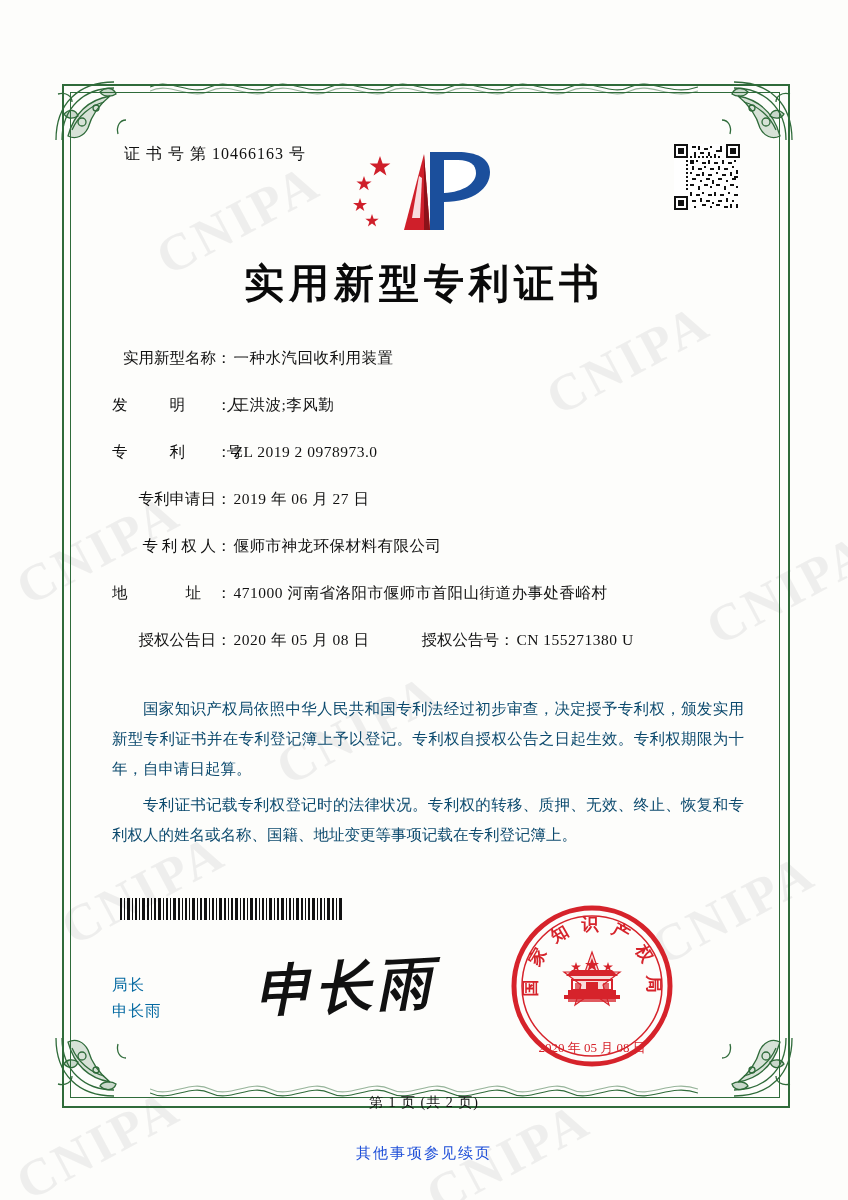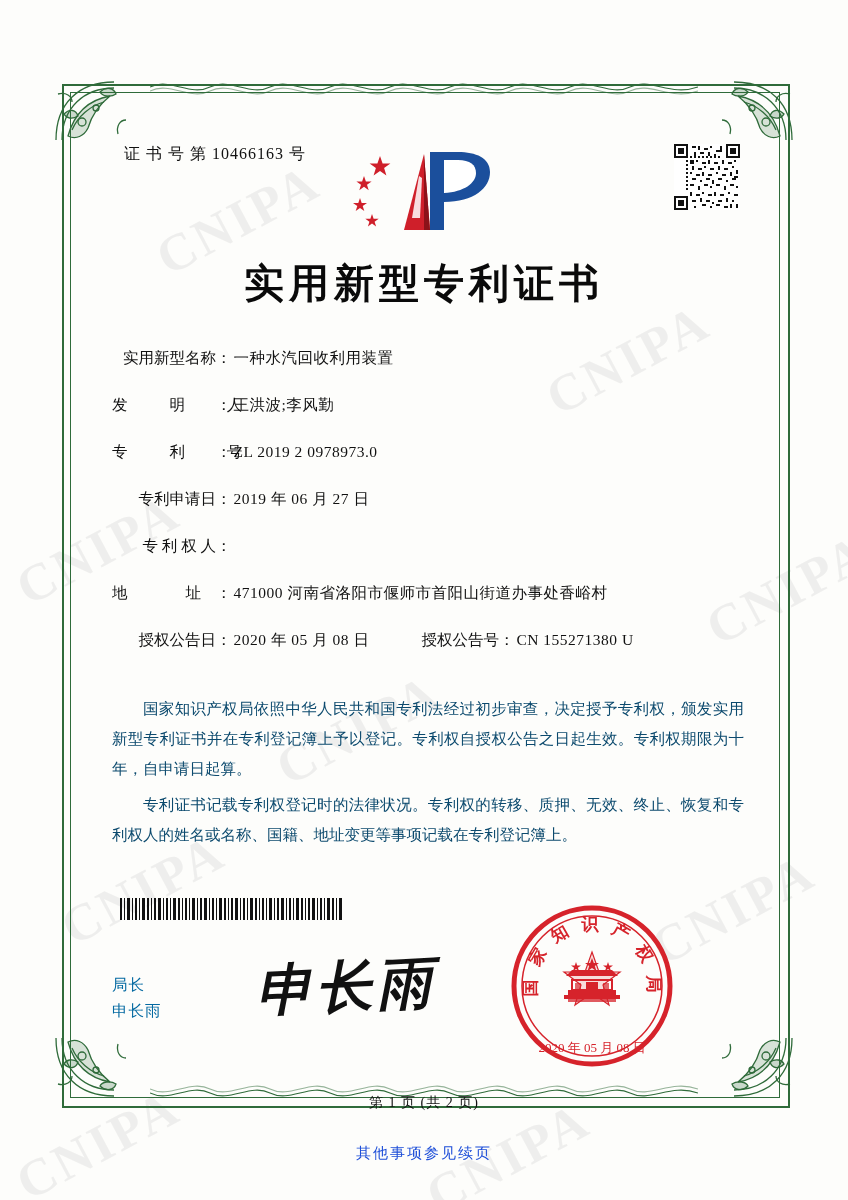--- a/index.html
+++ b/index.html
@@ -511,20 +511,21 @@
 
       <div class="field-row">
         <span class="field-label">专利申请日</span>
         <span class="field-colon">：</span>
         <span class="field-value">2019 年 06 月 27 日</span>
       </div>
 
       <div class="field-row">
         <span class="field-label">专 利 权 人</span>
         <span class="field-colon">：</span>
+        <span class="field-value">偃师市神龙环保材料有限公司</span>
       </div>
 
       <div class="field-row">
         <span class="field-label sp4">地 址</span>
         <span class="field-colon">：</span>
         <span class="field-value">471000 河南省洛阳市偃师市首阳山街道办事处香峪村</span>
       </div>
 
       <div class="field-row dual">
         <span class="field-label">授权公告日</span>

